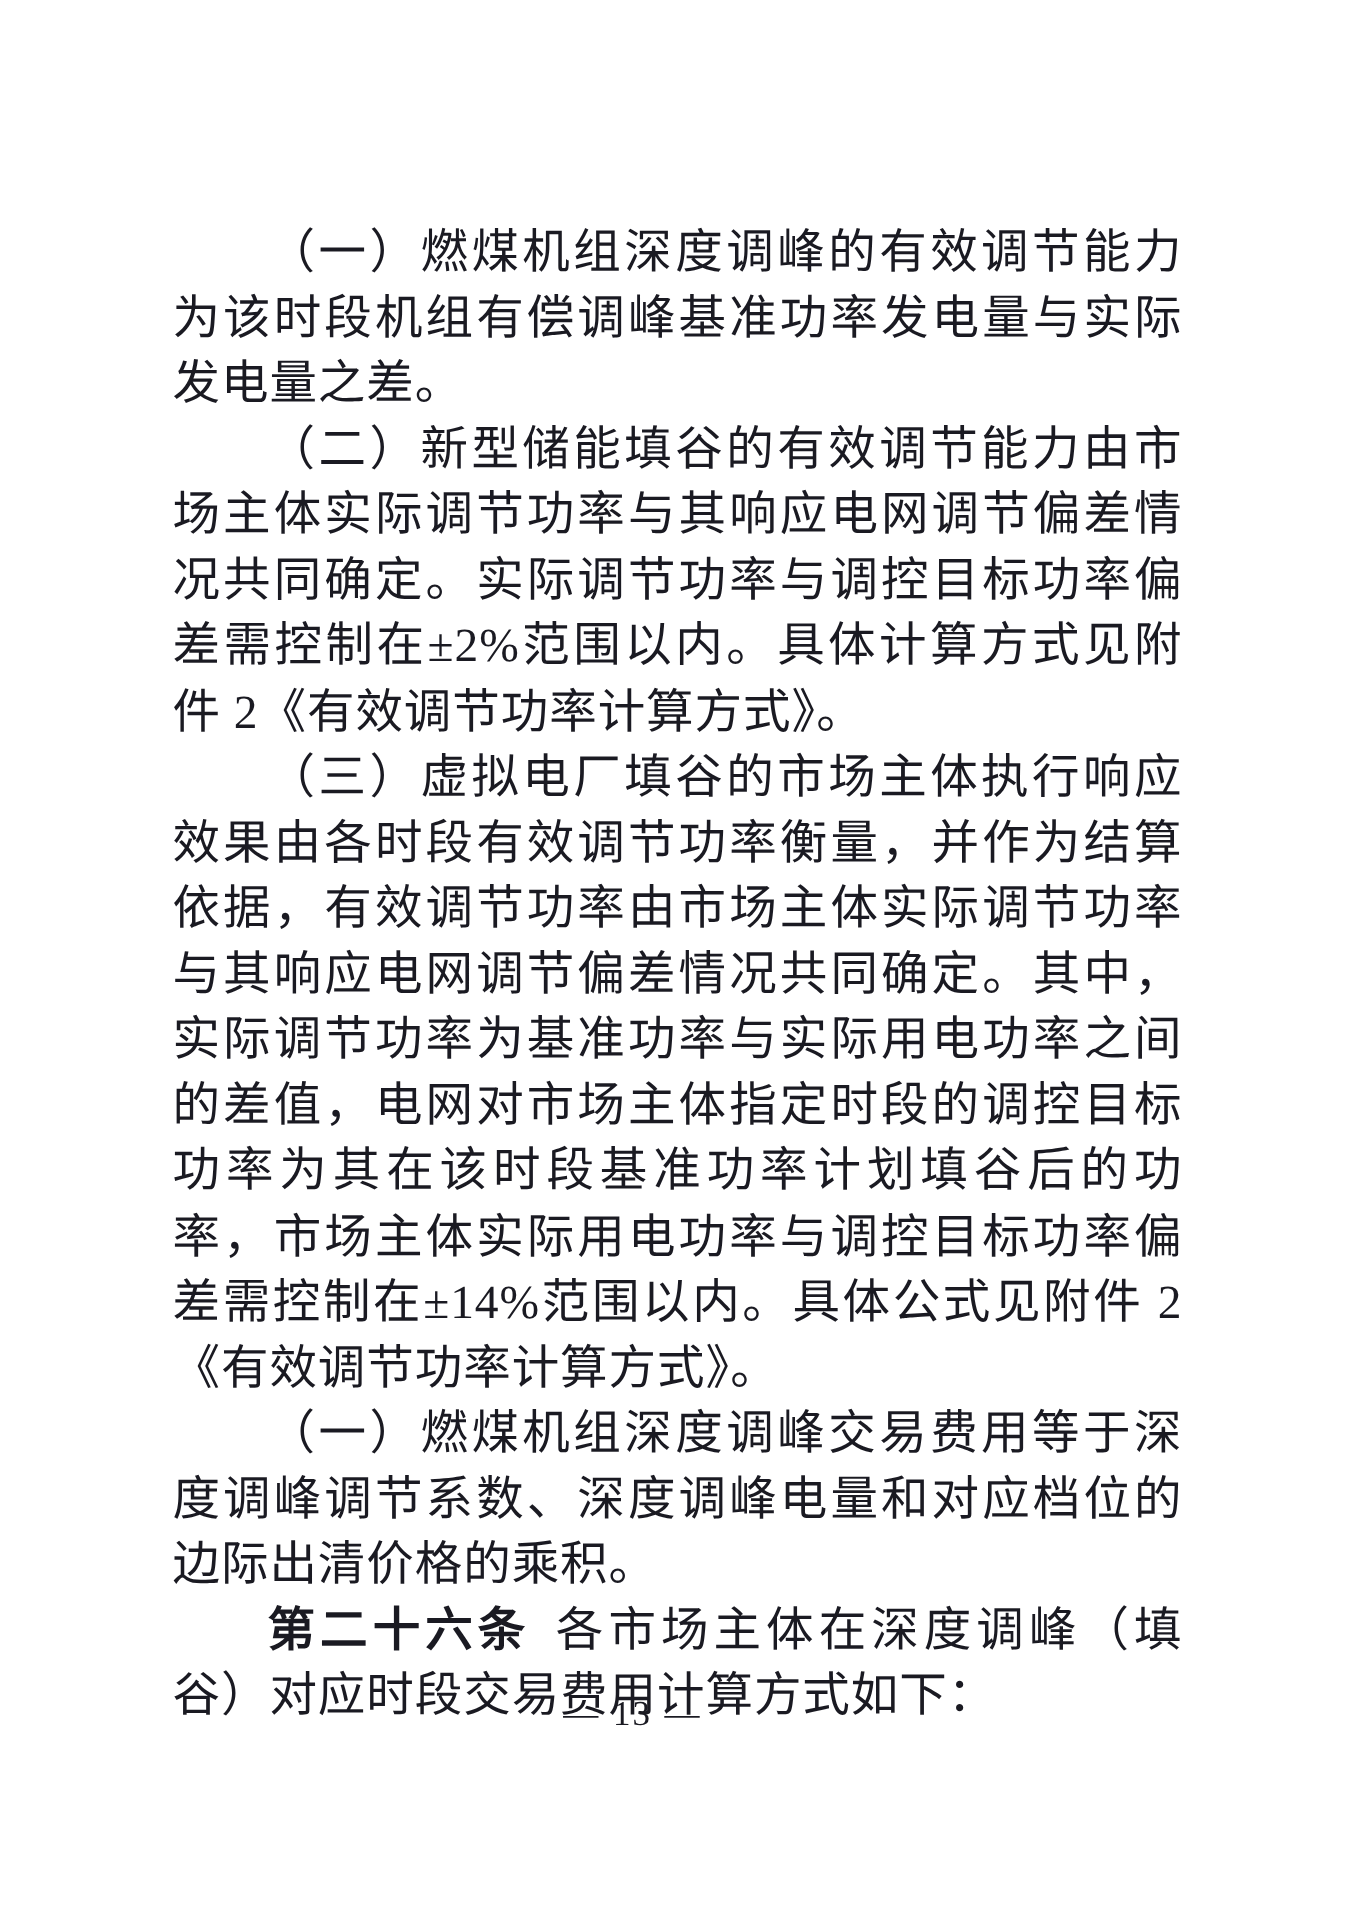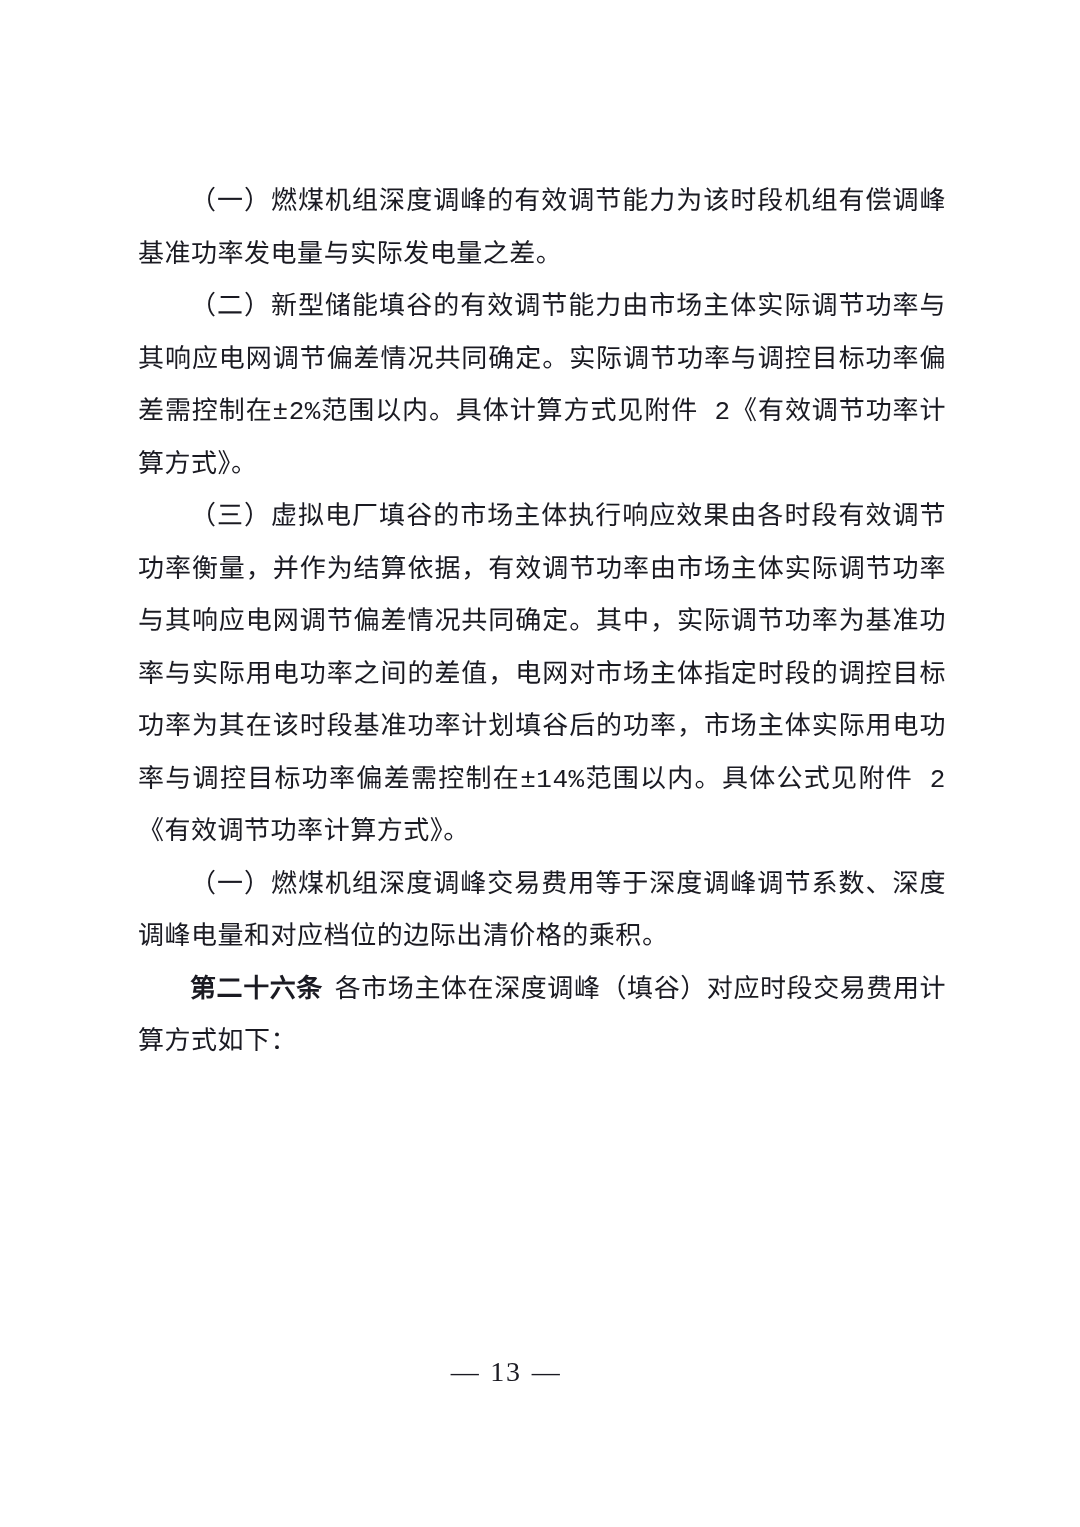--- a/index.html
+++ b/index.html
@@ -26,31 +26,30 @@
 
   .content {
     position: absolute;
     left: 138px;
     top: 176px;
     width: 808px;
   }
 
   
   .para {
-    font-size: 26px;
+    font-size: 38px;
     line-height: 52.5px;
     text-align: justify;
     text-justify: inter-ideograph;
     text-indent: 2em;
     margin: 0;
     letter-spacing: 0.02em;
     word-break: break-all;
     -webkit-hyphens: none;
     hyphens: none;
-    font-family: Liberation Mono, monospace;
   }
 
   
   .article .article-label {
     font-weight: bold;
   }
   .article .article-gap {
     display: inline-block;
     width: 0.45em;
   }

